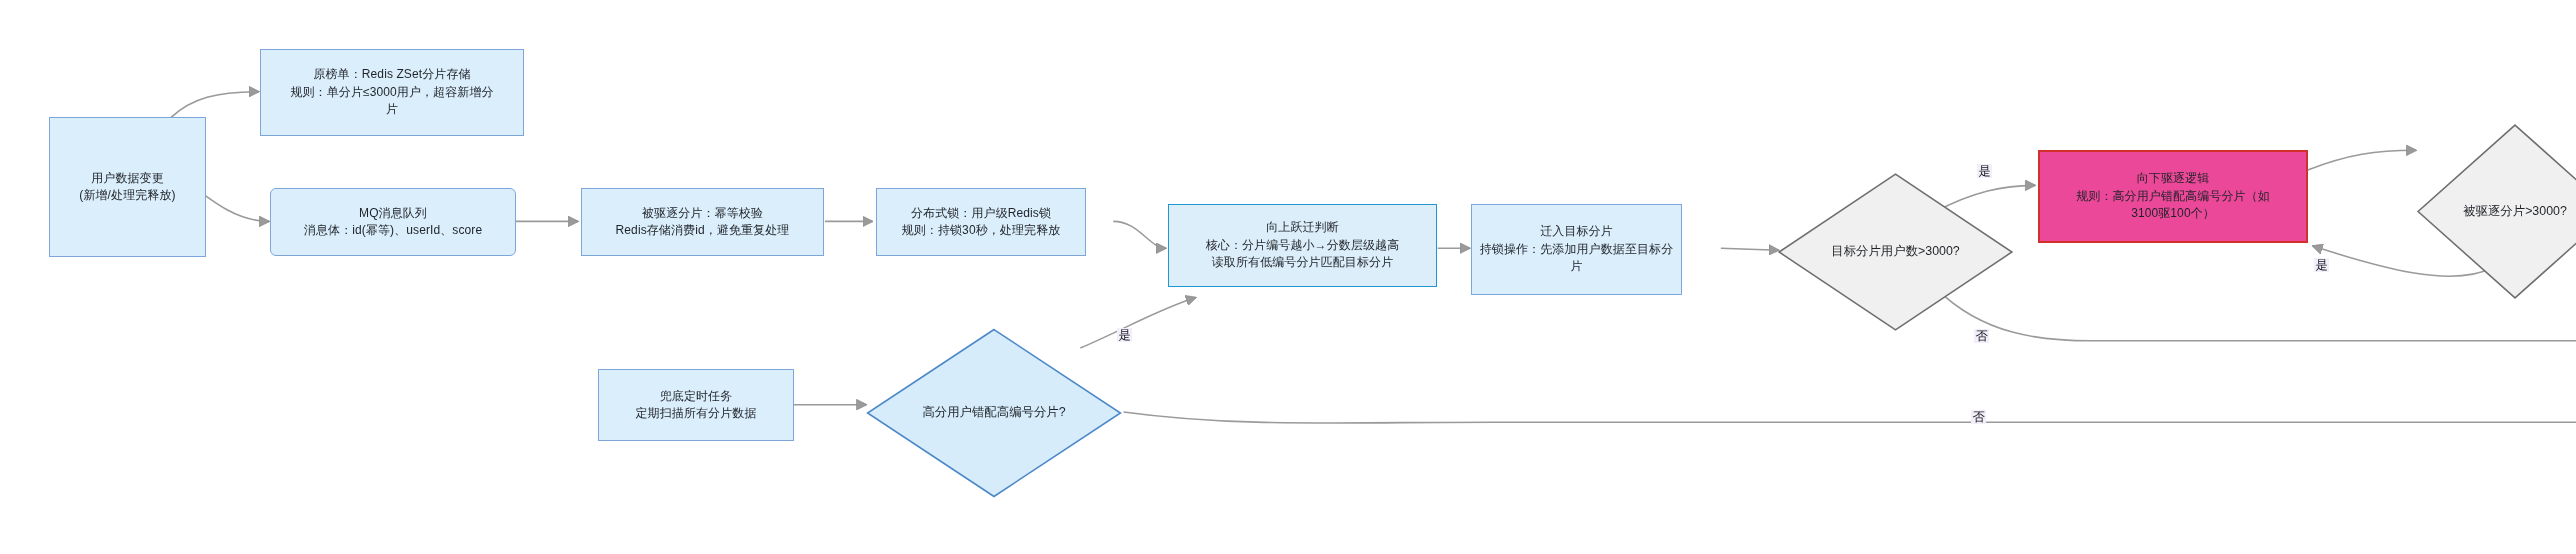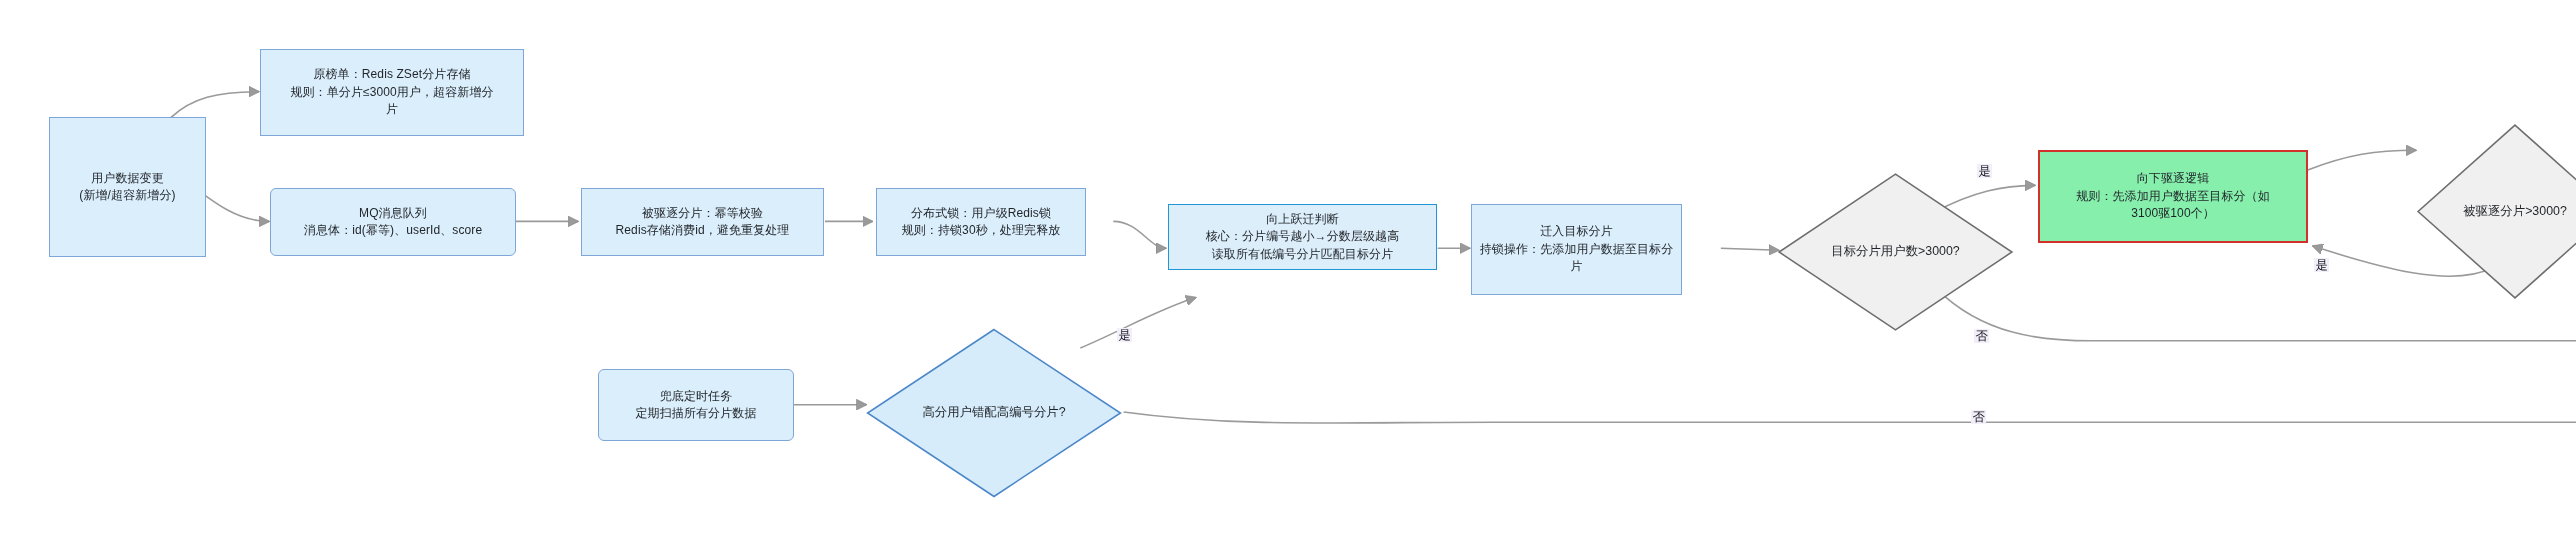--- a/index.html
+++ b/index.html
@@ -38,21 +38,21 @@
   .node .ln{display:block;width:100%;}
   .box{
     background:#dbeefb;
     border:1px solid #7ea6d9;
   }
   .box-strong{
     background:#ddeefb;
     border:1.5px solid #2196d6;
   }
   .box-danger{
-    background:#86efac;
+    background:#ec4899;
     border:2.1px solid #d2312b;
   }
   .diamond-wrap{
     position:absolute;
     display:flex;
     align-items:center;
     justify-content:center;
   }
   .diamond-shape{
     position:absolute;
@@ -118,21 +118,21 @@
       <path d="M 1540 786 L 1680 786"></path>
 
       <path d="M 2096 676 C 2180 640 2250 600 2320 578"></path>
 
       <path d="M 2180 800 C 2400 830 2600 820 2900 820 L 5500 820 C 5620 820 5660 730 5710 680"></path>
     </g>
   </svg>
 
   <div class="node box" style="left:49px;top:117px;width:157px;height:140px;">
     <span class="ln">用户数据变更</span>
-    <span class="ln">(新增/超容新增分)</span>
+    <span class="ln">(新增/处理完释放)</span>
   </div>
 
   <div class="node box" style="left:260px;top:49px;width:264px;height:87px;">
     <span class="ln">原榜单：Redis ZSet分片存储</span>
     <span class="ln">规则：单分片≤3000用户，超容新增分</span>
     <span class="ln">片</span>
   </div>
 
   <div class="node box" style="left:270px;top:188px;width:246px;height:68px;border-radius:6px;">
     <span class="ln">MQ消息队列</span>
@@ -142,53 +142,53 @@
   <div class="node box" style="left:581px;top:188px;width:243px;height:68px;">
     <span class="ln">被驱逐分片：幂等校验</span>
     <span class="ln">Redis存储消费id，避免重复处理</span>
   </div>
 
   <div class="node box" style="left:876px;top:188px;width:210px;height:68px;">
     <span class="ln">分布式锁：用户级Redis锁</span>
     <span class="ln">规则：持锁30秒，处理完释放</span>
   </div>
 
-  <div class="node box-strong" style="left:1168px;top:204px;width:269px;height:66px;">
+  <div class="node box-strong" style="left:1168px;top:204px;width:269px;height:83px;">
     <span class="ln">向上跃迁判断</span>
     <span class="ln">核心：分片编号越小→分数层级越高</span>
     <span class="ln">读取所有低编号分片匹配目标分片</span>
   </div>
 
   <div class="node box" style="left:1471px;top:204px;width:211px;height:91px;">
     <span class="ln">迁入目标分片</span>
     <span class="ln">持锁操作：先添加用户数据至目标分</span>
     <span class="ln">片</span>
   </div>
 
   <div class="diamond-wrap" style="left:1777px;top:172px;width:237px;height:160px;">
     <svg class="diamond-shape" viewBox="0 0 460 310" preserveAspectRatio="none">
       <polygon points="230,4 456,155 230,306 4,155" fill="#f0f0f0" stroke="#6e6e6e" stroke-width="3"></polygon>
     </svg>
     <span class="diamond-label">目标分片用户数&gt;3000?</span>
   </div>
 
   <div class="node box-danger" style="left:2038px;top:150px;width:270px;height:93px;">
     <span class="ln">向下驱逐逻辑</span>
-    <span class="ln">规则：先添加用户数据至目标分（如</span>
+    <span class="ln">规则：高分用户错配高编号分片（如</span>
     <span class="ln">3100驱100个）</span>
   </div>
 
   <div class="diamond-wrap" style="left:2416px;top:123px;width:198px;height:177px;">
     <svg class="diamond-shape" viewBox="0 0 384 344" preserveAspectRatio="none">
       <polygon points="192,4 380,172 192,340 4,172" fill="#f0f0f0" stroke="#6e6e6e" stroke-width="3"></polygon>
     </svg>
     <span class="diamond-label">被驱逐分片&gt;3000?</span>
   </div>
 
-  <div class="node box" style="left:598px;top:369px;width:196px;height:72px;border-radius:6px;">
+  <div class="node box" style="left:598px;top:369px;width:196px;height:72px;">
     <span class="ln">兜底定时任务</span>
     <span class="ln">定期扫描所有分片数据</span>
   </div>
 
   <div class="diamond-wrap" style="left:866px;top:328px;width:256px;height:170px;">
     <svg class="diamond-shape" viewBox="0 0 496 330" preserveAspectRatio="none">
       <polygon points="248,3 493,165 248,327 3,165" fill="#d6ecfa" stroke="#4a86c8" stroke-width="3"></polygon>
     </svg>
     <span class="diamond-label">高分用户错配高编号分片?</span>
   </div>

